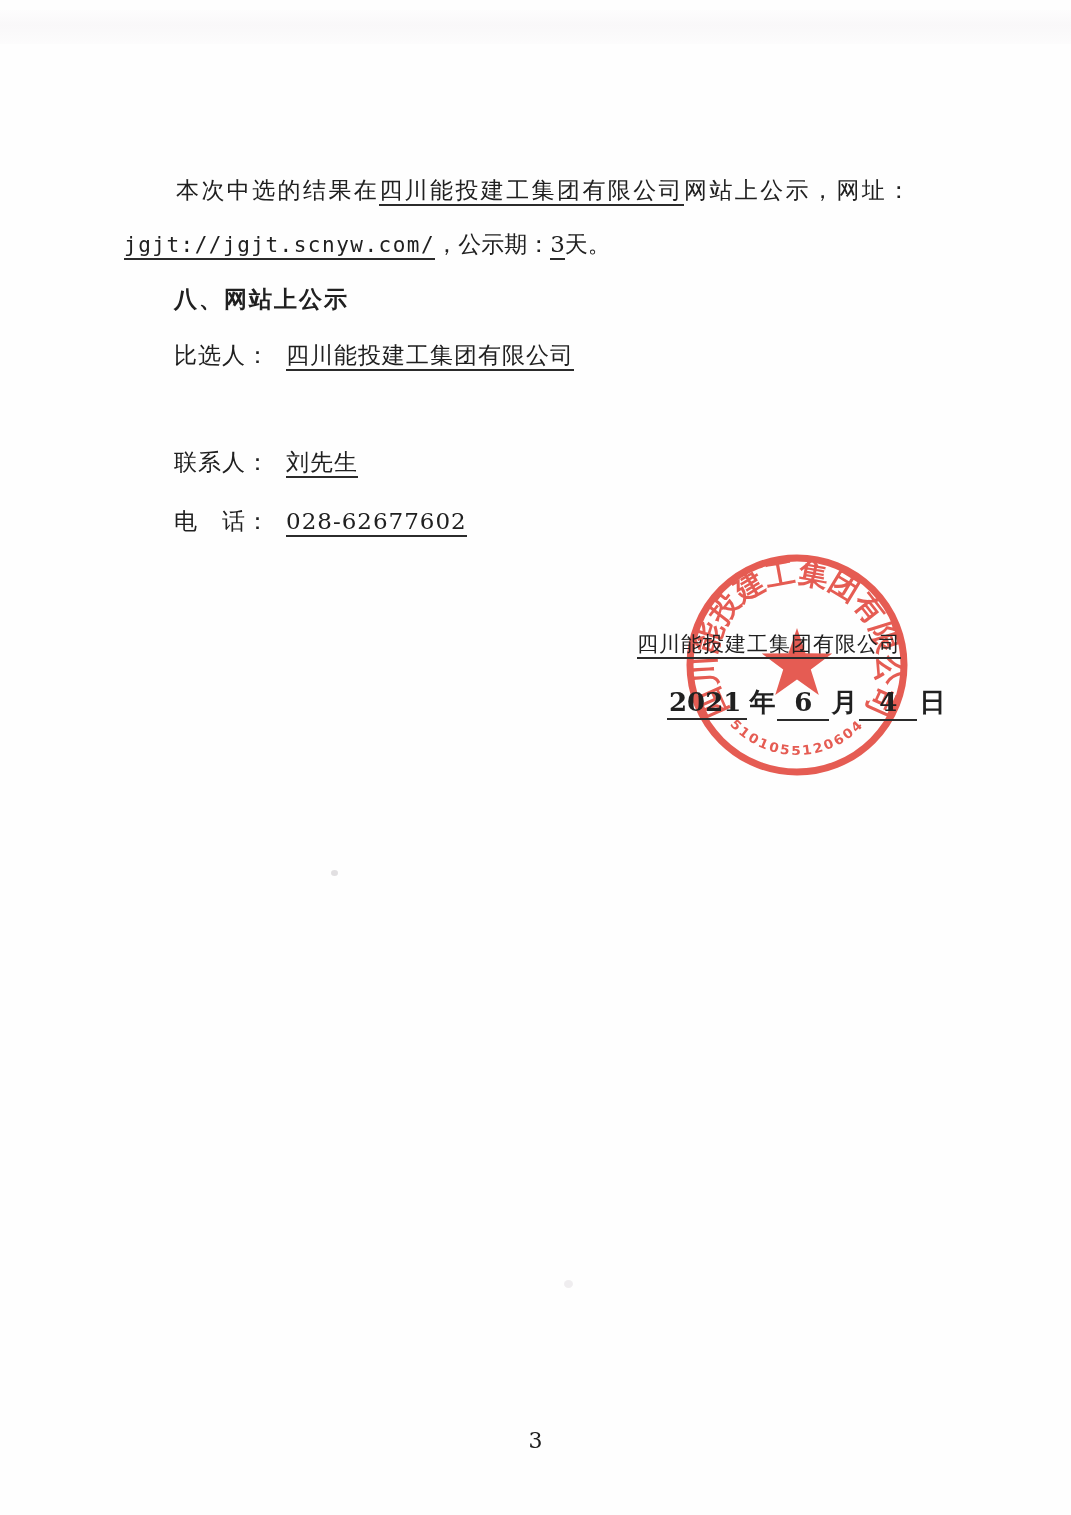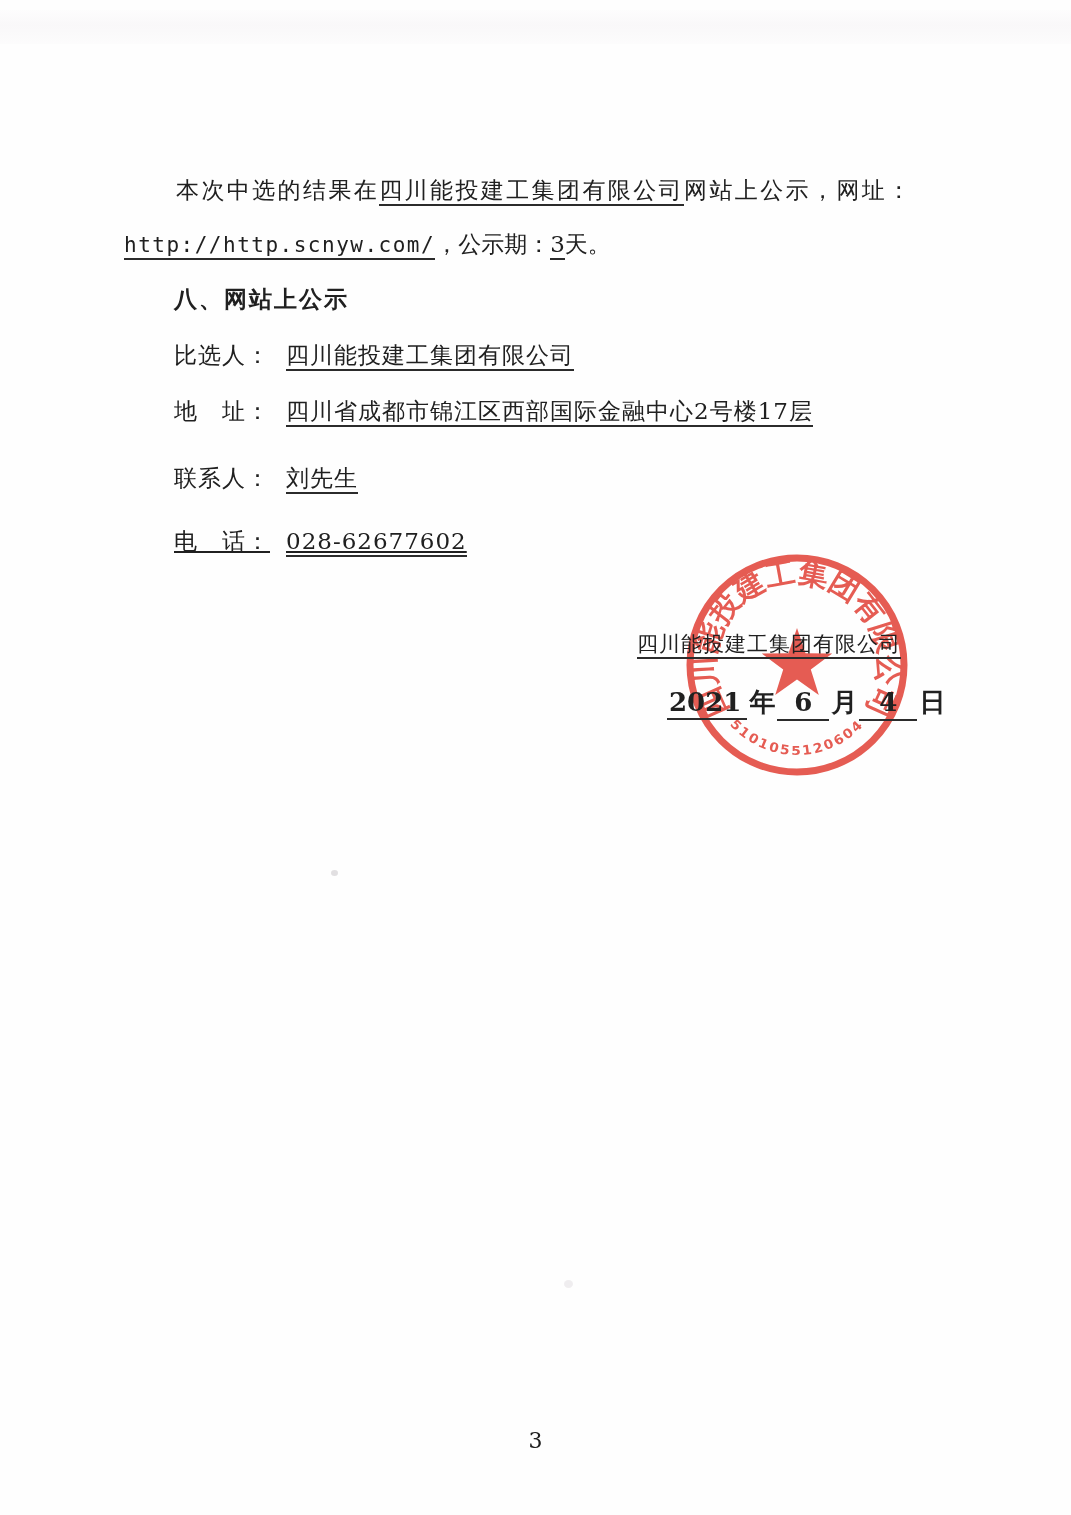--- a/index.html
+++ b/index.html
@@ -74,31 +74,30 @@
 <body>
 
 <div id="page">
 
   <div class="scanband"></div>
   <div class="speck" style="left:331px;top:870px;width:7px;height:6px;background:#d9d7d9;opacity:.8;"></div>
   <div class="speck" style="left:564px;top:1280px;width:9px;height:8px;background:#ebe9eb;opacity:.8;"></div>
 
   <div class="line p1" style="left:176px;top:177px;"><span>本次中选的结果在</span><span class="u">四川能投建工集团有限公司</span><span>网站上公示，网址：</span></div>
 
-  <div class="line" style="left:124px;top:231px;"><span class="u mono">http://http.scnyw.com/</span><span>，公示期：</span><span class="u">3</span><span>天。</span></div>
+  <div class="line" style="left:124px;top:231px;"><span class="u mono">jgjt://jgjt.scnyw.com/</span><span>，公示期：</span><span class="u">3</span><span>天。</span></div>
 
   <div class="line heading" style="left:174px;top:286px;">八、网站上公示</div>
 
   <div class="line contact" style="left:174px;top:342px;"><span class="clabel">比选人：</span><span class="u">四川能投建工集团有限公司</span></div>
 
-  <div class="line contact" style="left:174px;top:398px;"><span class="clabel">地　址：</span><span class="u">四川省成都市锦江区西部国际金融中心2号楼17层</span></div>
 
-  <div class="line contact" style="left:174px;top:465px;"><span class="clabel">联系人：</span><span class="u">刘先生</span></div>
+  <div class="line contact" style="left:174px;top:449px;"><span class="clabel">联系人：</span><span class="u">刘先生</span></div>
 
-  <div class="line contact" style="left:174px;top:528px;text-decoration:underline;"><span class="clabel">电　话：</span><span class="u">028-62677602</span></div>
+  <div class="line contact" style="left:174px;top:508px;"><span class="clabel">电　话：</span><span class="u">028-62677602</span></div>
 
   <svg id="seal" viewBox="0 0 228 228">
     <circle cx="114" cy="114" r="107" fill="none" stroke="#e2463c" stroke-width="7"></circle>
     <polygon points="114,77 122.5,102.3 149.2,102.6 127.8,118.5 135.8,143.9 114,128.5 92.2,143.9 100.2,118.5 78.8,102.6 105.5,102.3" fill="#e2463c"></polygon>
     <defs>
       <path id="sealArcPath" d="M 49.4 164.5 A 82 82 0 1 1 178.6 164.5" fill="none"></path>
       <path id="sealSerialPath" d="M 36.1 159 A 90 90 0 0 0 191.9 159" fill="none"></path>
     </defs>
     <text font-size="29" fill="#e2463c" text-anchor="middle">
       <textPath href="#sealArcPath" startOffset="50%" textLength="356" lengthAdjust="spacingAndGlyphs">四川能投建工集团有限公司</textPath>

